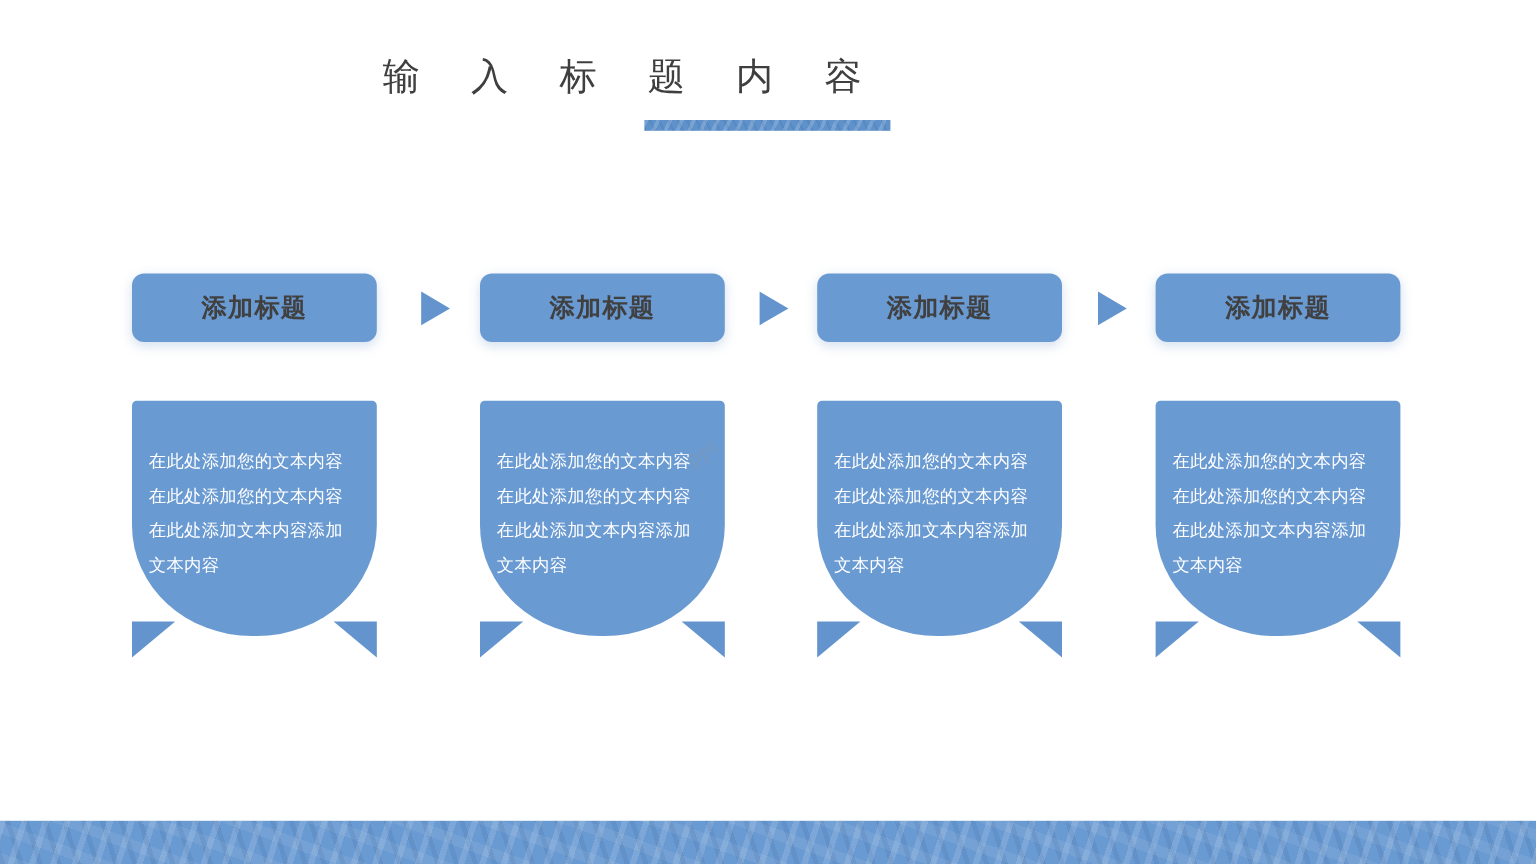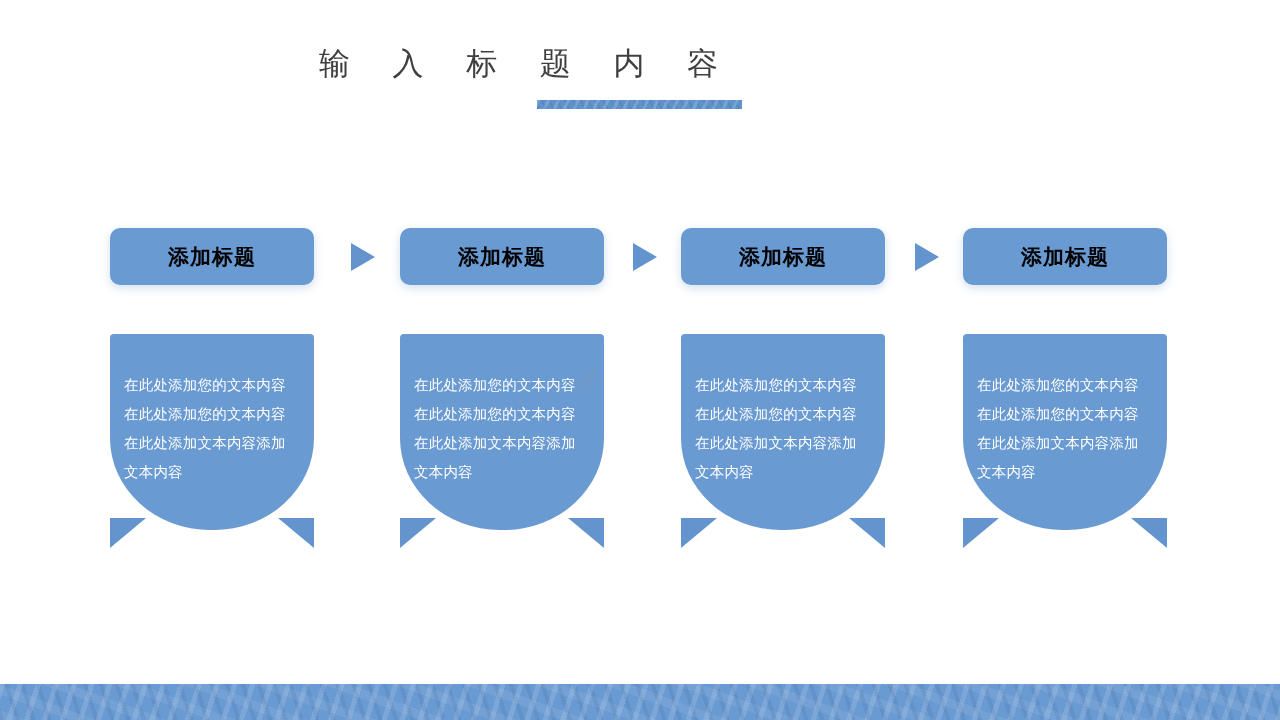--- a/index.html
+++ b/index.html
@@ -77,21 +77,21 @@
     height: 57px;
     border-radius: 10px;
     background: #6a9ad2;
     box-shadow: 0 3px 10px rgba(110,150,200,.30);
     display: flex;
     align-items: center;
     justify-content: center;
     cursor: pointer;
   }
   .step-button-label {
-    color: #000000;
+    color: #404040;
     font-size: 21px;
     font-weight: bold;
     letter-spacing: 1px;
     line-height: 1;
     font-family: "Liberation Sans", "DejaVu Sans", sans-serif;
   }
 
   
   .arrow {
     position: absolute;

